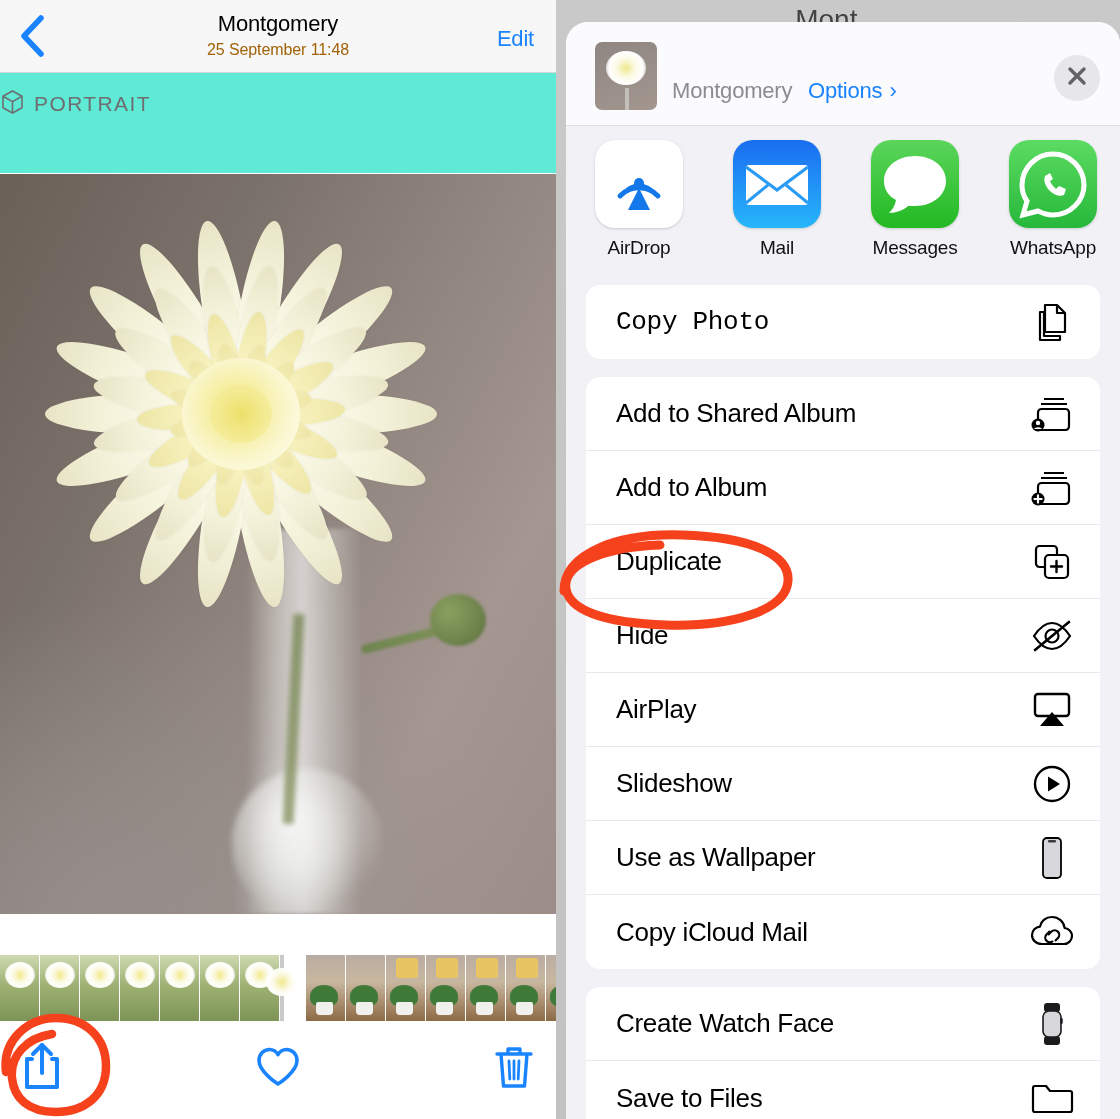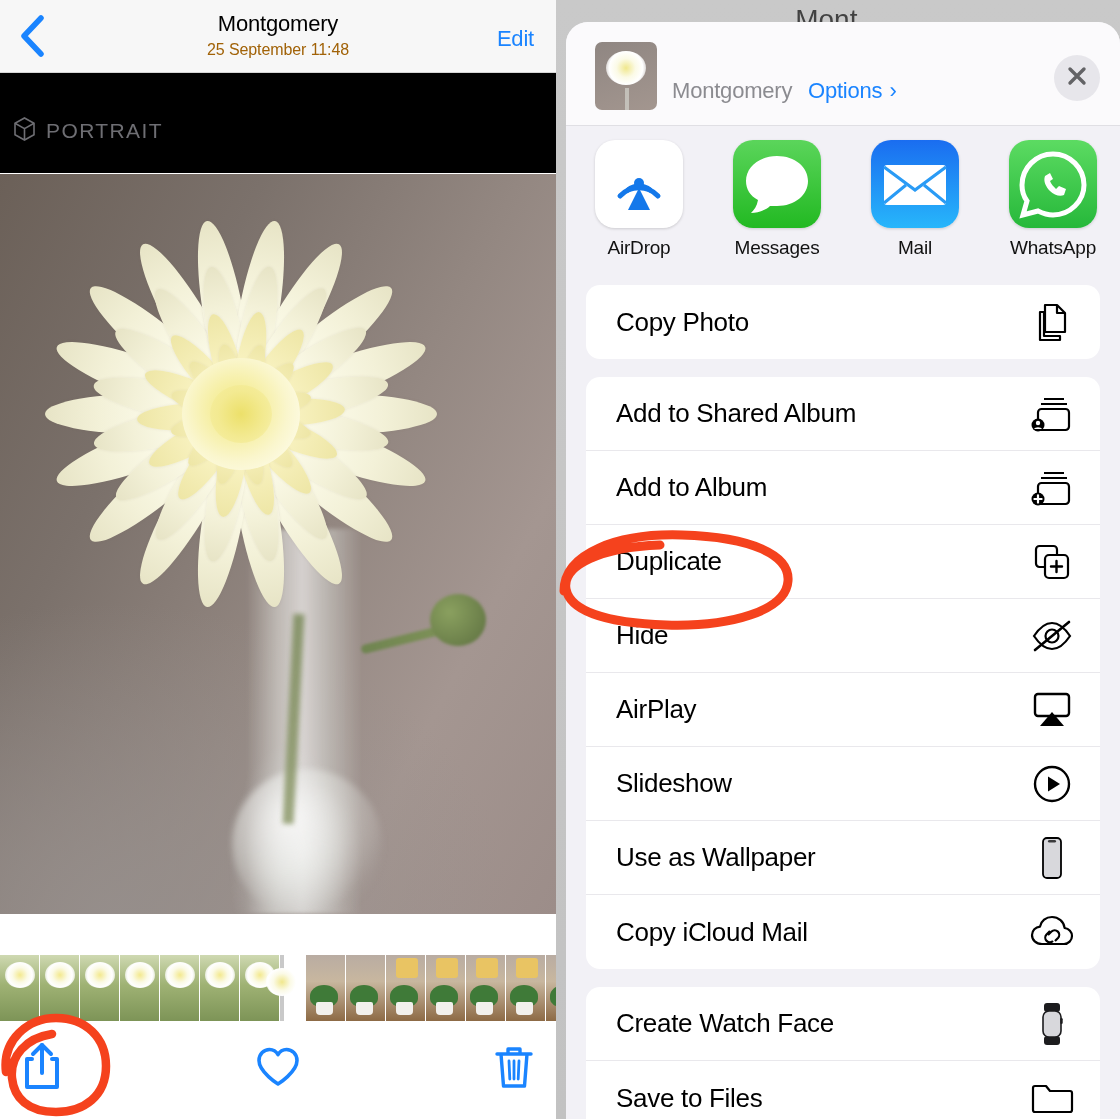--- a/index.html
+++ b/index.html
@@ -13,21 +13,21 @@
 
   .navbar { position:relative; height:73px; background:#f7f7f7; border-bottom:1px solid #d6d6d6; }
   .back-chevron { position:absolute; left:10px; top:14px; width:44px; height:44px; display:flex;
       align-items:center; justify-content:center; }
   .back-chevron svg { display:block; }
   .nav-title-wrap { position:absolute; left:0; right:0; top:10px; text-align:center; }
   .nav-title { font-size:22px; color:#000; font-weight:400; line-height:28px; letter-spacing:-0.2px; }
   .nav-sub { font-size:16px; color:#a16207; line-height:22px; margin-top:1px; letter-spacing:-0.1px;}
   .nav-edit { position:absolute; right:22px; top:26px; font-size:22px; color:#1a84ff; letter-spacing:-0.2px;}
 
-  .portrait-row { height:100px; background:#000000; display:flex; align-items:center; padding:16px 0 0 12px; }
+  .portrait-row { height:100px; background:#5eead4; display:flex; align-items:flex-start; padding:16px 0 0 0; }
   .portrait-badge { display:flex; align-items:center; gap:9px; }
   .portrait-label { font-size:21px; color:#6e6e73; letter-spacing:1.4px; }
 
   
   .photo { position:absolute; left:0; top:174px; width:556px; height:740px; overflow:hidden;
       background:#8a807c; }
   .photo .bg {
      position:absolute; inset:0;
      background:
        radial-gradient(ellipse 120% 70% at 20% 100%, rgba(150,143,140,.9) 0%, rgba(120,112,108,0) 60%),
@@ -136,21 +136,21 @@
   .ic-airdrop { background:#fff; }
   .ic-messages { background:linear-gradient(180deg,#5bd55b,#22b922); }
   .ic-mail { background:linear-gradient(180deg,#1a6df0,#27b6fb); }
   .ic-whatsapp { background:linear-gradient(180deg,#5cdb62,#26b83a); }
   .ic-notes { background:#fff; }
   .ic-notes .nt-top { position:absolute; left:0; right:0; top:0; height:22px; background:#f7c93e; }
   .ic-notes .nt-line { position:absolute; left:0; right:0; height:2px; background:#e3e1dc; }
   .ic-notes .nt-ring { position:absolute; top:14px; width:4px; height:9px; background:#fff; border-radius:2px; }
 
   .list-group { margin:0 20px 18px 20px; background:#fff; border-radius:14px; overflow:hidden; }
-  .list-group.first { margin-top:4px; }
+  .list-group.first { margin-top:4px;font-family:Liberation Mono, monospace; }
   .row { position:relative; height:74px; display:flex; align-items:center; padding:0 26px 0 30px;
       border-bottom:1px solid #e9e8ec; }
   .row:last-child { border-bottom:none; }
   .row-label { flex:1; font-size:26px; color:#000; letter-spacing:-.3px; }
   .row-icon { width:44px; height:44px; display:flex; align-items:center; justify-content:center; }
 </style>
 </head>
 <body>
 
 <div id="root">
@@ -395,32 +395,32 @@
                   <path d="M25 56 A26 26 0 0 1 63 56"></path>
                   <path d="M33 50 A17 17 0 0 1 55 50"></path>
                   <path d="M23 65 A32 32 0 0 1 65 65" opacity="0"></path>
                 </g>
                 <circle cx="44" cy="43" r="5" fill="#1478ea"></circle>
                 <path d="M44 48 L33 70 L55 70 Z" fill="#1478ea"></path>
               </svg></div>
             <div class="app-label">AirDrop</div>
           </div>
           <div class="app">
-            <div class="app-icon ic-messages"><svg width="88" height="88" viewBox="0 0 88 88">
-                <path d="M44 16 C26 16 13 27 13 41 C13 49 17 56 25 60 C24 66 21 70 18 73 C25 73 33 70 37 66 C39 66 42 66 44 66 C62 66 75 55 75 41 C75 27 62 16 44 16 Z" fill="#ffffff"></path>
-              </svg></div>
-            <div class="app-label">Messages</div>
-          </div>
-          <div class="app">
             <div class="app-icon ic-mail"><svg width="88" height="88" viewBox="0 0 88 88">
                 <rect x="13" y="25" width="62" height="40" rx="3" fill="#ffffff"></rect>
                 <path d="M13 27 L44 50 L75 27" fill="none" stroke="#2a9bf5" stroke-width="3.2"></path>
                 <path d="M13 63 L35 45 M75 63 L53 45" fill="none" stroke="#2a9bf5" stroke-width="3"></path>
               </svg></div>
             <div class="app-label">Mail</div>
+          </div>
+          <div class="app">
+            <div class="app-icon ic-messages"><svg width="88" height="88" viewBox="0 0 88 88">
+                <path d="M44 16 C26 16 13 27 13 41 C13 49 17 56 25 60 C24 66 21 70 18 73 C25 73 33 70 37 66 C39 66 42 66 44 66 C62 66 75 55 75 41 C75 27 62 16 44 16 Z" fill="#ffffff"></path>
+              </svg></div>
+            <div class="app-label">Messages</div>
           </div>
           <div class="app">
             <div class="app-icon ic-whatsapp"><svg width="88" height="88" viewBox="0 0 88 88">
                 <path d="M44 14 C27 14 13 28 13 45 C13 51 15 57 18 61 L14 75 L29 71 C33 73 38 75 44 75 C61 75 75 61 75 45 C75 28 61 14 44 14 Z" fill="none" stroke="#ffffff" stroke-width="5"></path>
                 <path d="M36 36 C34 41 37 47 41 51 C45 55 51 57 55 55 L57 49 L50 46 L47 49 C45 47 42 44 41 41 L44 39 L41 33 Z" fill="#ffffff"></path>
               </svg></div>
             <div class="app-label">WhatsApp</div>
           </div>
           <div class="app">
             <div class="app-icon ic-notes">

